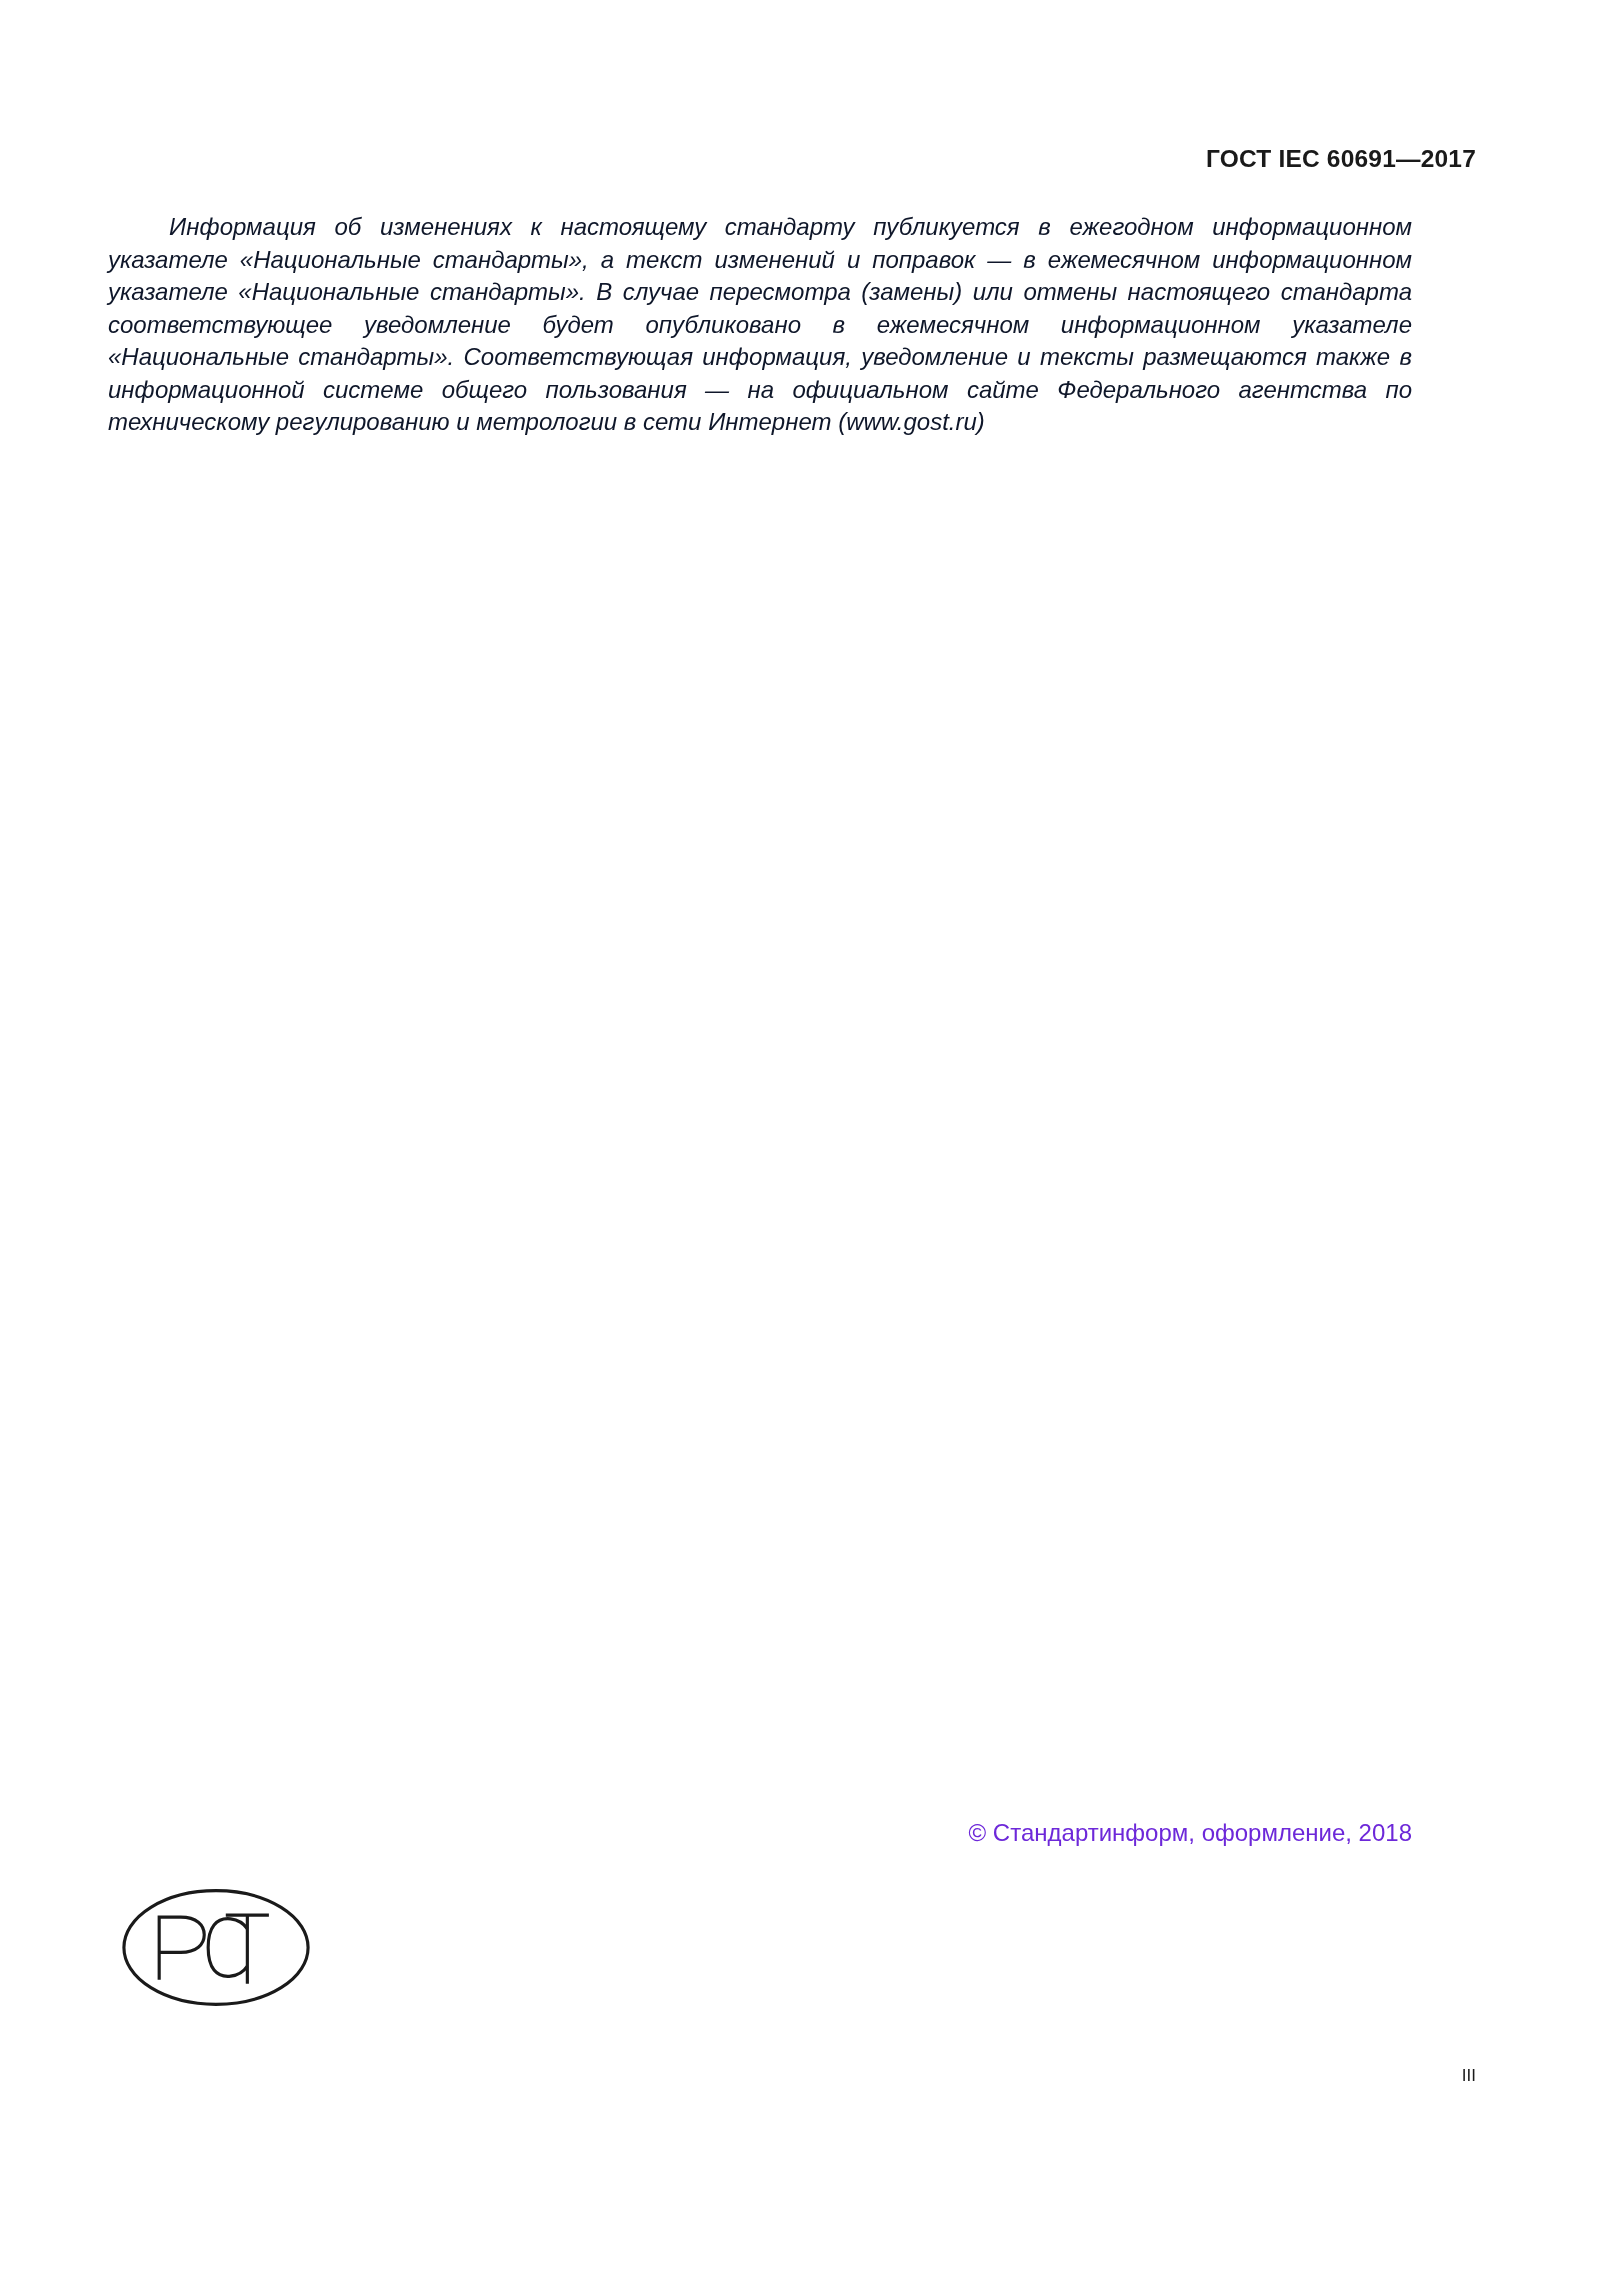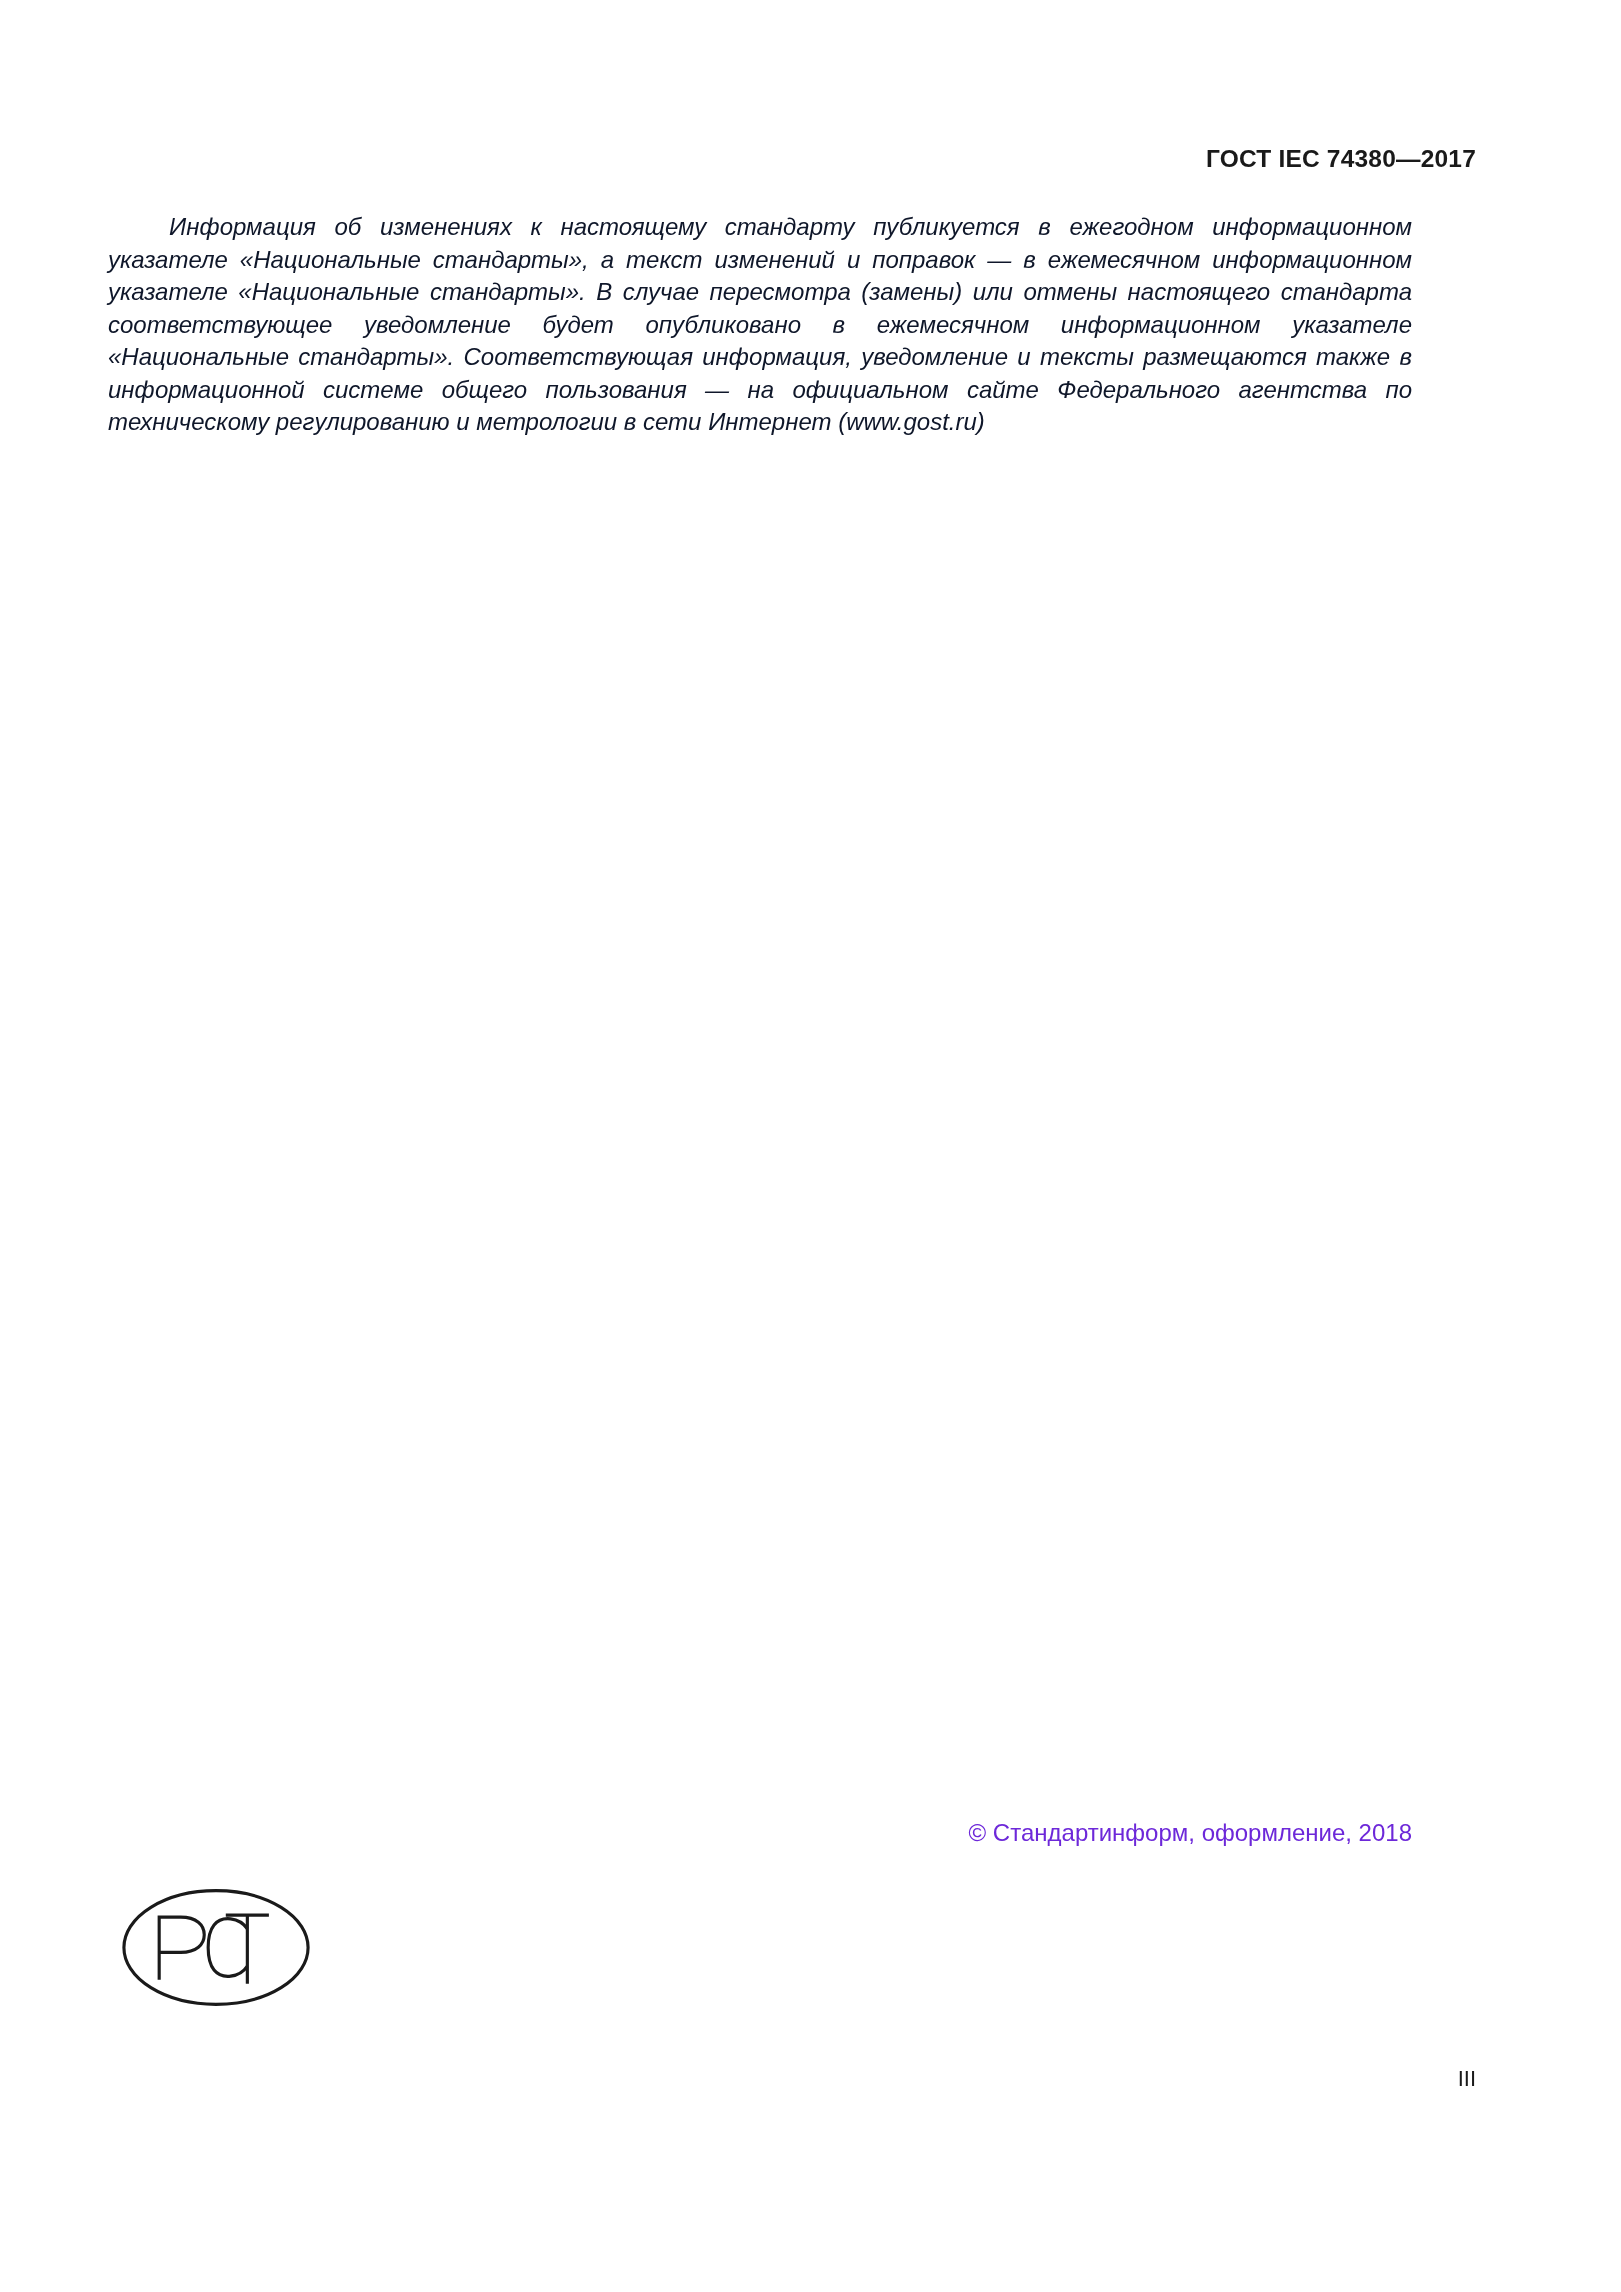--- a/index.html
+++ b/index.html
@@ -73,30 +73,30 @@
     left: 120px;
     width: 192px;
     height: 147px;
   }
 
   
   .folio {
     position: absolute;
     top: 2066px;
     right: 145px;
-    font-size: 22px;
+    font-size: 17px;
     color: #1a1a1a;
   }
 </style>
 </head>
 <body>
 
 <div class="page">
 
-  <div class="header">ГОСТ IEC 74380—2017</div>
+  <div class="header">ГОСТ IEC 60691—2017</div>
 
   <div class="intro">Информация об изменениях к настоящему стандарту публикуется в ежегодном информационном указателе «Национальные стандарты», а текст изменений и поправок — в ежемесячном информационном указателе «Национальные стандарты». В случае пересмотра (замены) или отмены настоящего стандарта соответствующее уведомление будет опубликовано в ежемесячном информационном указателе «Национальные стандарты». Соответствующая информация, уведомление и тексты размещаются также в информационной системе общего пользования — на официальном сайте Федерального агентства по техническому регулированию и метрологии в сети Интернет (www.gost.ru)</div>
 
   <div class="copyright">© Стандартинформ, оформление, 2018</div>
 
   <div class="emblem">
     <svg viewBox="0 0 196 150" width="192" height="147" aria-hidden="true">
       <ellipse cx="98" cy="75" rx="94" ry="58" fill="none" stroke="#1a1a1a" stroke-width="3.2"></ellipse>
 
       <path d="M40 108 L40 44 L62 44 C78 44 86 52 86 62 C86 72 78 80 62 80 L40 80" fill="none" stroke="#1a1a1a" stroke-width="3.2"></path>

